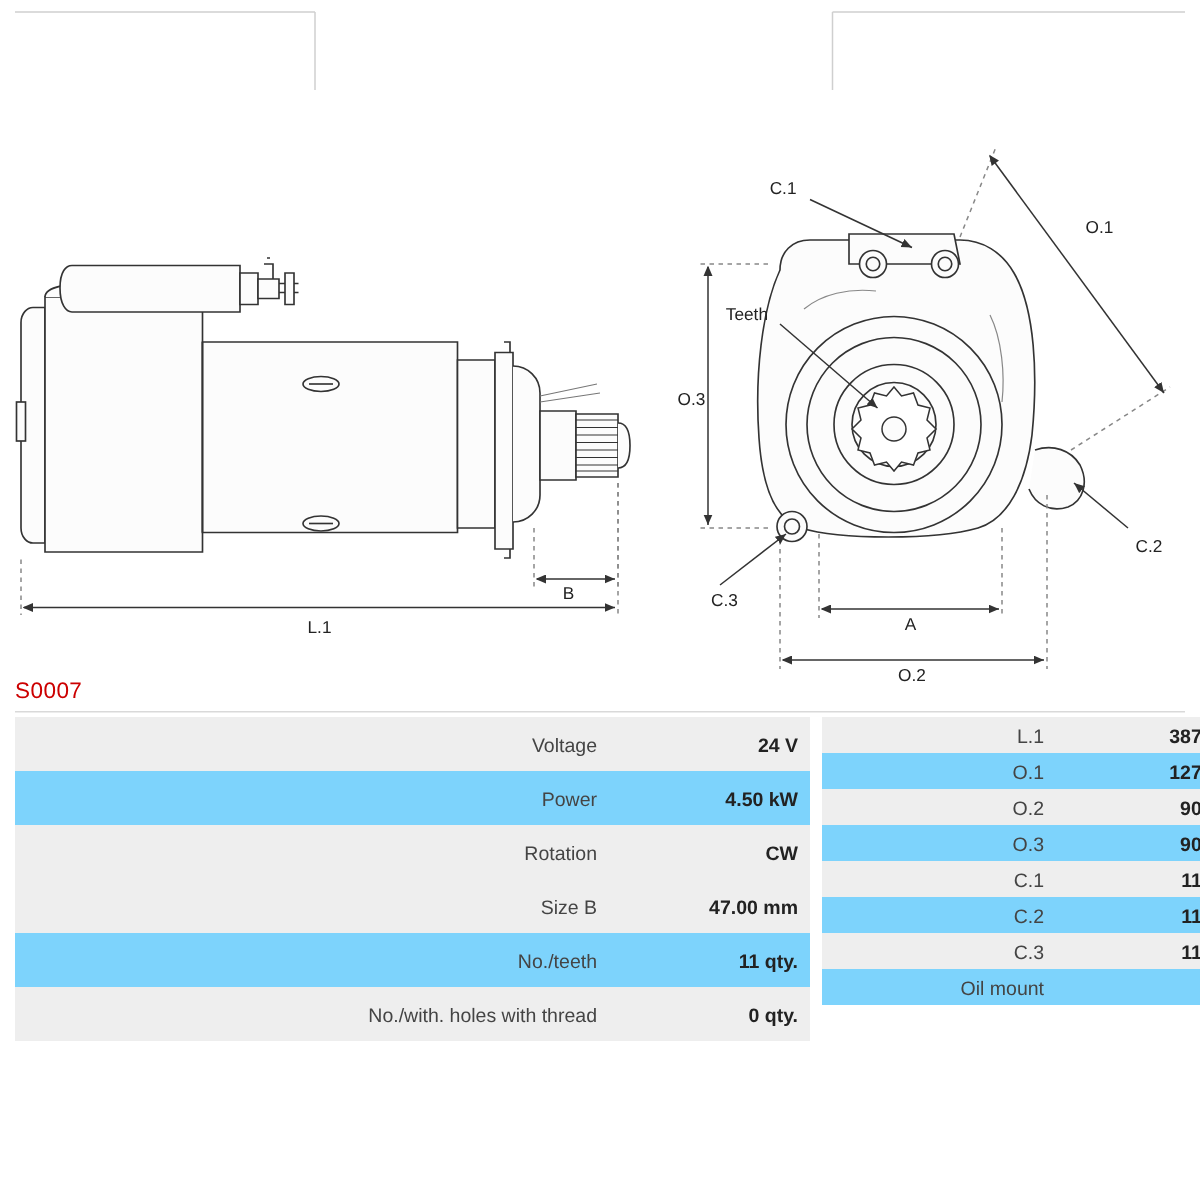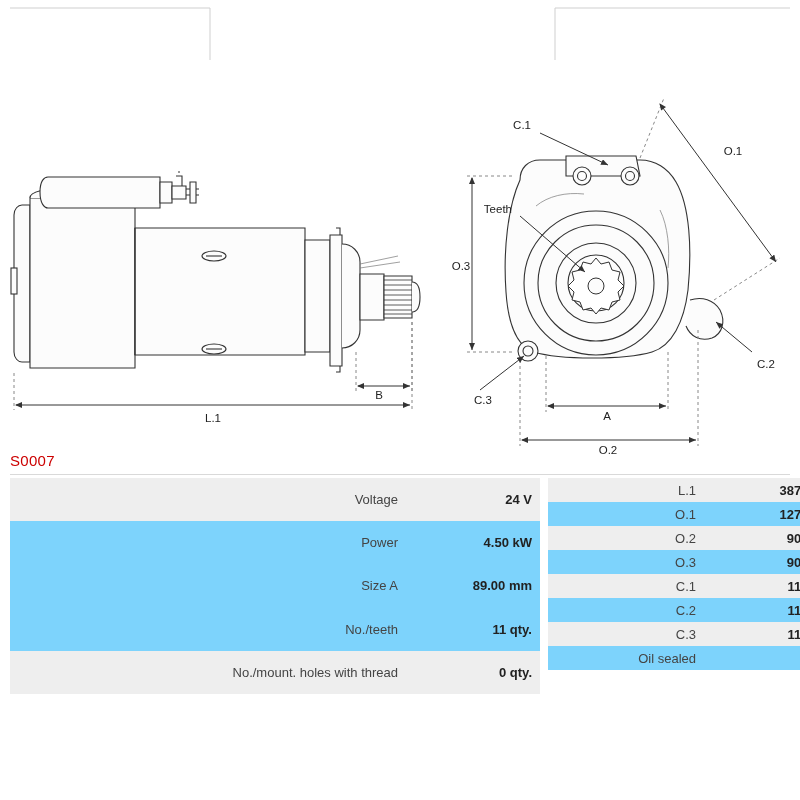--- a/index.html
+++ b/index.html
@@ -274,30 +274,34 @@
     <table class="spec left">
       <tbody>
         <tr>
             <td class="lbl">Voltage</td>
             <td class="val">24 V</td>
           </tr>
         <tr class="alt">
             <td class="lbl">Power</td>
             <td class="val">4.50 kW</td>
           </tr>
-        <tr class="alt">
-            <td class="lbl">Size A</td>
-            <td class="val">89.00 mm</td>
+        <tr>
+            <td class="lbl">Rotation</td>
+            <td class="val">CW</td>
+          </tr>
+        <tr>
+            <td class="lbl">Size B</td>
+            <td class="val">47.00 mm</td>
           </tr>
         <tr class="alt">
             <td class="lbl">No./teeth</td>
             <td class="val">11 qty.</td>
           </tr>
         <tr>
-            <td class="lbl">No./mount. holes with thread</td>
+            <td class="lbl">No./with. holes with thread</td>
             <td class="val">0 qty.</td>
           </tr>
       </tbody>
     </table>
 
     <table class="spec right">
       <tbody>
         <tr>
             <td class="lbl">L.1</td>
             <td class="val">387.00 mm</td>
@@ -320,21 +324,21 @@
           </tr>
         <tr class="alt">
             <td class="lbl">C.2</td>
             <td class="val">11.50 mm</td>
           </tr>
         <tr>
             <td class="lbl">C.3</td>
             <td class="val">11.50 mm</td>
           </tr>
         <tr class="alt">
-            <td class="lbl">Oil sealed</td>
+            <td class="lbl">Oil mount</td>
             <td class="val">Yes</td>
           </tr>
         <tr class="blank">
             <td class="lbl"></td>
             <td class="val"></td>
           </tr>
       </tbody>
     </table>
   </div>
 

